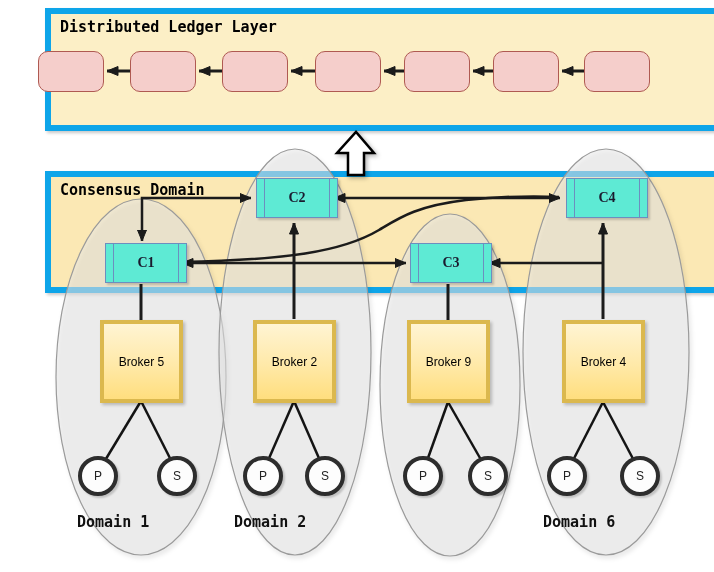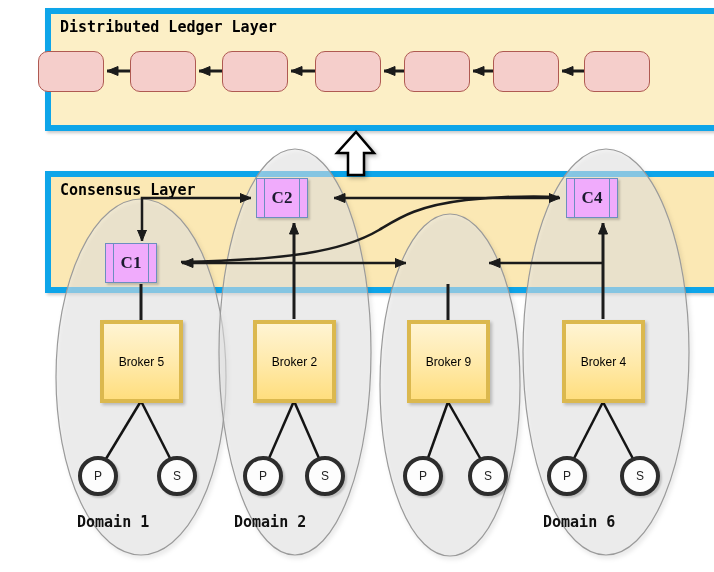--- a/index.html
+++ b/index.html
@@ -12,23 +12,23 @@
   .band-ledger{top:8px;height:123px;background:#FCEFC6;}
   .band-consensus{top:171px;height:122px;background:#FBE8B4;}
   .band-title{position:absolute;left:9px;top:4px;
         font-family:"DejaVu Sans Mono",monospace;font-weight:bold;font-size:15px;color:#000;}
 
   
   .block{position:absolute;top:51px;width:66px;height:41px;background:#F5CECB;
          border:1.5px solid #AF5A52;border-radius:10px;box-sizing:border-box;}
 
   
-  .cnode{position:absolute;width:52px;height:40px;background:#f0abfc;border:1.5px solid #6C8EBF;
+  .cnode{position:absolute;width:82px;height:40px;background:#5eead4;border:1.5px solid #6C8EBF;
          box-sizing:border-box;display:flex;align-items:center;justify-content:center;
-         font-family:"Liberation Serif",serif;font-weight:bold;font-size:17px;color:#1a1a2e;
+         font-family:"Liberation Serif",serif;font-weight:bold;font-size:14px;color:#1a1a2e;
          box-shadow:2px 2px 2px rgba(0,0,0,0.18);}
   .cnode::before,.cnode::after{content:"";position:absolute;top:0;bottom:0;width:0;
          border-left:1.5px solid #6C8EBF;}
   .cnode::before{left:7px;} .cnode::after{right:7px;}
 
   
   .broker{position:absolute;top:320px;width:83px;height:83px;box-sizing:border-box;
           border:4px solid #DBB84E;background:linear-gradient(180deg,#FFF4D3 0%,#FFE9A8 55%,#FFDE7E 100%);
           display:flex;align-items:center;justify-content:center;
           font-family:"Liberation Sans",sans-serif;font-size:12px;color:#000;
@@ -51,21 +51,21 @@
 </style>
 </head>
 <body>
 
 <div id="stage">
 
   <div class="band band-ledger">
     <div class="band-title">Distributed Ledger Layer</div>
   </div>
   <div class="band band-consensus">
-    <div class="band-title">Consensus Layer</div>
+    <div class="band-title">Consensus Domain</div>
   </div>
 
   <div class="block" style="left:38px"></div>
   <div class="block" style="left:130px"></div>
   <div class="block" style="left:222px"></div>
   <div class="block" style="left:315px"></div>
   <div class="block" style="left:404px"></div>
   <div class="block" style="left:493px"></div>
   <div class="block" style="left:584px"></div>
 
@@ -114,20 +114,21 @@
       <line x1="448" y1="402" x2="488" y2="472"></line>
       <line x1="603" y1="402" x2="567" y2="472"></line>
       <line x1="603" y1="402" x2="640" y2="472"></line>
     </g>
 
     <path class="arrow-shadow" d="M 348 175 L 348 153 L 337 153 L 356 132 L 374 153 L 364 153 L 364 175 Z" fill="#ffffff" stroke="#000000" stroke-width="2.5"></path>
   </svg>
 
   <div class="cnode" style="left:105px;top:243px">C1</div>
   <div class="cnode" style="left:256px;top:178px">C2</div>
+  <div class="cnode" style="left:410px;top:243px">C3</div>
   <div class="cnode" style="left:566px;top:178px">C4</div>
 
   <div class="broker" style="left:100px">Broker 5</div>
   <div class="broker" style="left:253px">Broker 2</div>
   <div class="broker" style="left:407px">Broker 9</div>
   <div class="broker" style="left:562px">Broker 4</div>
 
   <div class="pnode" style="left:78px">P</div>
   <div class="pnode" style="left:157px">S</div>
   <div class="pnode" style="left:243px">P</div>

